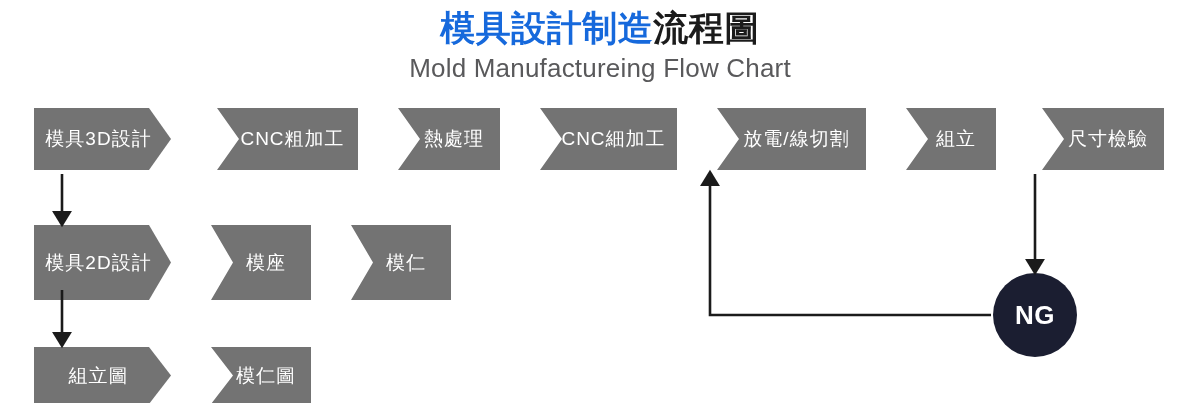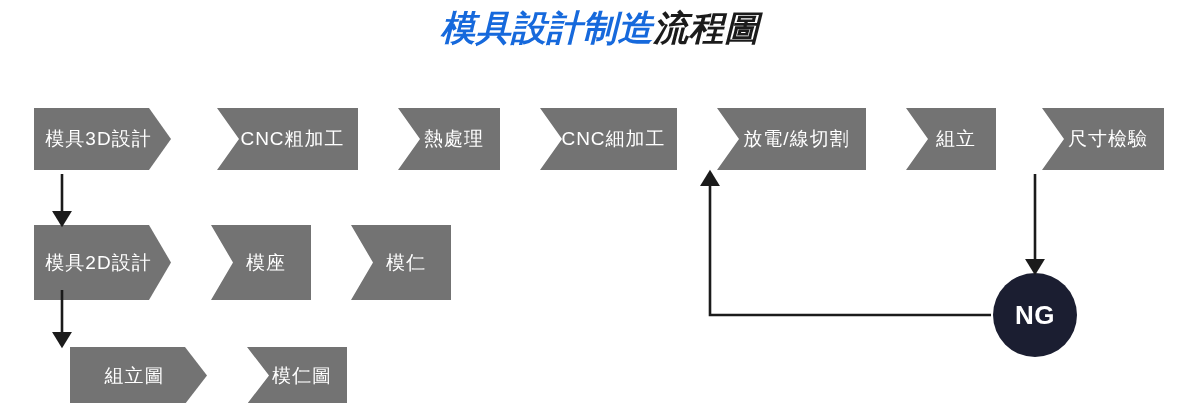--- a/index.html
+++ b/index.html
@@ -16,21 +16,20 @@
     height: 403px;
     background: #ffffff;
   }
 
   
   .title-block {
     position: absolute;
     left: 0; top: 6px;
     width: 1200px;
     text-align: center;
-    font-style: italic;
   }
   .title-main {
     font-size: 35px;
     font-weight: bold;
     line-height: 44px;
     letter-spacing: 0.5px;
     white-space: nowrap;
   }
   .title-cn-a { color: #1669DC; }
   .title-cn-b { color: #1B1B1B; }
@@ -74,21 +73,21 @@
     clip-path: polygon(0 0, calc(100% - 22px) 0, 100% 50%, calc(100% - 22px) 100%, 0 100%);
   }
   
   .chev.notch-l {
     clip-path: polygon(0 0, 100% 0, 100% 100%, 0 100%, 22px 50%);
   }
 
   
   #row1 { left: 0; top: 108px; height: 62px; }
   #row2 { left: 0; top: 225px; height: 75px; }
-  #row3 { left: 0; top: 347px; height: 57px; padding-left: 36px; }
+  #row3 { left: 0; top: 347px; height: 57px; }
 
   .gap { width: 6px; flex: 0 0 6px; background: #ffffff; }
 
   
   #ng-node {
     position: absolute;
     left: 993px; top: 273px;
     width: 84px; height: 84px;
     border-radius: 50%;
     background: #1B1E31;
@@ -112,20 +111,21 @@
 </style>
 </head>
 <body>
 
 <div id="canvas">
 
   <div class="title-block">
     <div class="title-main">
       <span class="title-cn-a">模具設計制造</span><span class="title-cn-b">流程圖</span>
     </div>
+    <div class="title-sub">Mold Manufactureing Flow Chart</div>
   </div>
 
   <div class="row" id="row1">
     <div class="chev notch-r" style="width:137px">
         <span class="lbl" style="transform:translateX(-4px)">模具3D設計</span>
       </div>
     <div class="gap"></div>
     <div class="gap"></div>
     <div class="chev notch-l notch-r" style="width:141px">
         <span class="lbl">CNC粗加工</span>

